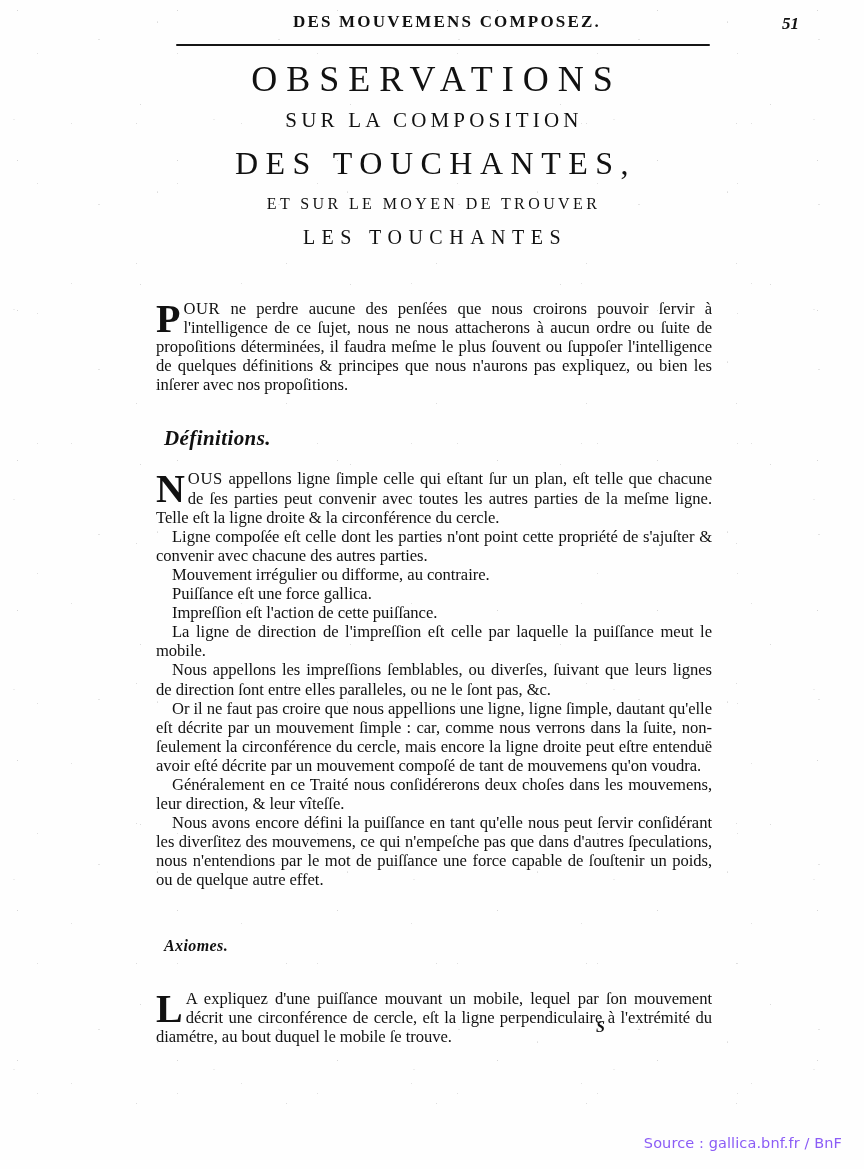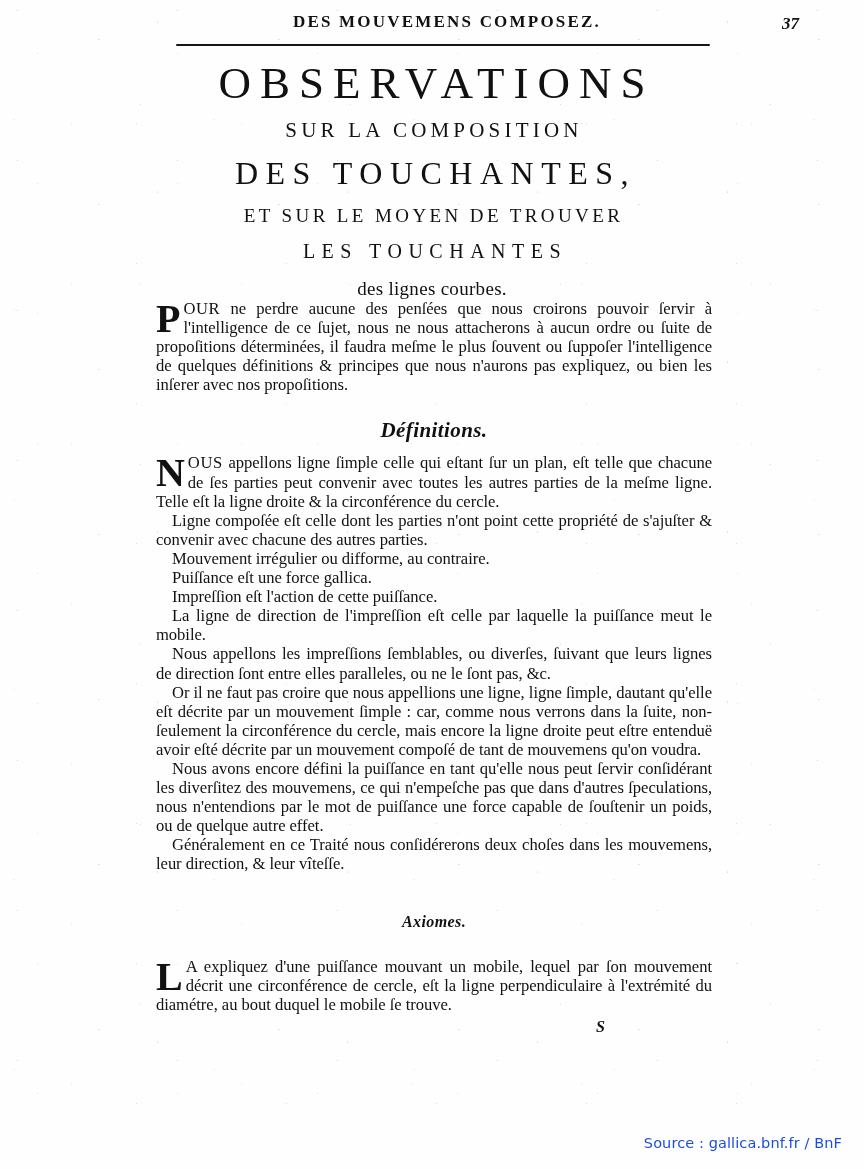--- a/index.html
+++ b/index.html
@@ -72,50 +72,50 @@
 
   
   .titleblock {
     position: absolute;
     top: 60px;
     left: 110px;
     width: 644px;
     text-align: center;
   }
   .t-main {
-    font-size: 45px;
+    font-size: 36px;
     letter-spacing: 9px;
     line-height: 1.06;
     font-weight: 400;
     margin: 0 0 10px 0;
     text-indent: 9px;
     text-align: center;
   }
   .t-sub1 {
     font-size: 21px;
     letter-spacing: 4.2px;
     margin: 8px 0 12px 0;
     text-indent: 4px;
   }
   .t-main2 {
     font-size: 32px;
     letter-spacing: 7.5px;
     margin: 0 0 13px 0;
     text-indent: 7px;
   }
   .t-sub2 {
-    font-size: 19px;
+    font-size: 16px;
     letter-spacing: 3.4px;
     margin: 0 0 13px 0;
     text-indent: 3px;
   }
   .t-sub3 {
     font-size: 20px;
     letter-spacing: 6.5px;
-    margin: 0 0 15px 0;
+    margin: 0 0 22px 0;
     text-indent: 6px;
   }
   .t-sub4 {
     font-size: 19px;
     letter-spacing: .3px;
     margin: 0;
   }
 
   
   .body {
@@ -146,26 +146,26 @@
   p.dropcap .smallcaps {
     font-variant: small-caps;
     letter-spacing: .6px;
   }
 
   .gap-sm { height: 10px; }
   .gap-md { height: 24px; }
   .gap-lg { height: 34px; }
 
   .section-head {
-    text-align: center;
+    text-align: left;
     font-style: italic;
     font-size: 21px;
     font-weight: 600;
     letter-spacing: .4px;
-    margin: 0;
+    margin: 8px;
   }
   .section-head .swash {
     font-size: 16px;
     font-style: italic;
   }
 
   .signature {
     position: absolute;
     top: 1018px;
     left: 596px;
@@ -174,44 +174,43 @@
     font-size: 16px;
   }
 
   
   .source {
     position: absolute;
     bottom: 18px;
     right: 22px;
     font-family: "DejaVu Sans", "Liberation Sans", sans-serif;
     font-size: 14.5px;
-    color: #1d4ed8;
+    color: #8b5cf6;
     letter-spacing: .1px;
   }
 </style>
 </head>
 <body>
 
 <div id="page">
 
   <div id="speckle"></div>
 
   <div class="runhead">
     <div class="runhead-title">DES MOUVEMENS COMPOSEZ.</div>
-    <div class="runhead-folio">37</div>
+    <div class="runhead-folio">51</div>
   </div>
   <div class="rule"></div>
 
   <div class="titleblock">
     <div class="t-main">OBSERVATIONS</div>
     <div class="t-sub1">SUR LA COMPOSITION</div>
     <div class="t-main2">DES TOUCHANTES,</div>
     <div class="t-sub2">ET SUR LE MOYEN DE TROUVER</div>
     <div class="t-sub3">LES TOUCHANTES</div>
-    <div class="t-sub4">des lignes courbes.</div>
   </div>
 
   <div class="body">
 
     <p class="para dropcap">
       <span class="dc">P</span><span class="smallcaps">OUR</span><span> ne perdre aucune des penſées que nous croirons pouvoir ſervir à l'intelligence de ce ſujet, nous ne nous attacherons à aucun ordre ou ſuite de propoſitions déterminées, il faudra meſme le plus ſouvent ou ſuppoſer l'intelligence de quelques définitions &amp; principes que nous n'aurons pas expliquez, ou bien les inſerer avec nos propoſitions.</span>
     </p>
 
     <div class="gap-md"></div>
 
@@ -223,22 +222,22 @@
       <span class="dc">N</span><span class="smallcaps">OUS</span><span> appellons ligne ſimple celle qui eſtant ſur un plan, eſt telle que chacune de ſes parties peut convenir avec toutes les autres parties de la meſme ligne. Telle eſt la ligne droite &amp; la circonférence du cercle.</span>
     </p>
 
     <p class="para">Ligne compoſée eſt celle dont les parties n'ont point cette propriété de s'ajuſter &amp; convenir avec chacune des autres parties.</p>
     <p class="para">Mouvement irrégulier ou difforme, au contraire.</p>
     <p class="para">Puiſſance eſt une force gallica.</p>
     <p class="para">Impreſſion eſt l'action de cette puiſſance.</p>
     <p class="para">La ligne de direction de l'impreſſion eſt celle par laquelle la puiſſance meut le mobile.</p>
     <p class="para">Nous appellons les impreſſions ſemblables, ou diverſes, ſuivant que leurs lignes de direction ſont entre elles paralleles, ou ne le ſont pas, &amp;c.</p>
     <p class="para">Or il ne faut pas croire que nous appellions une ligne, ligne ſimple, dautant qu'elle eſt décrite par un mouvement ſimple : car, comme nous verrons dans la ſuite, non-ſeulement la circonférence du cercle, mais encore la ligne droite peut eſtre entenduë avoir eſté décrite par un mouvement compoſé de tant de mouvemens qu'on voudra.</p>
+    <p class="para">Généralement en ce Traité nous conſidérerons deux choſes dans les mouvemens, leur direction, &amp; leur vîteſſe.</p>
     <p class="para">Nous avons encore défini la puiſſance en tant qu'elle nous peut ſervir conſidérant les diverſitez des mouvemens, ce qui n'empeſche pas que dans d'autres ſpeculations, nous n'entendions par le mot de puiſſance une force capable de ſouſtenir un poids, ou de quelque autre effet.</p>
-    <p class="para">Généralement en ce Traité nous conſidérerons deux choſes dans les mouvemens, leur direction, &amp; leur vîteſſe.</p>
 
     <div class="gap-lg"></div>
 
     <p class="section-head"><span class="swash">Axiomes.</span></p>
 
     <div class="gap-md"></div>
 
     <p class="para dropcap">
       <span class="dc">L</span><span>A expliquez d'une puiſſance mouvant un mobile, lequel par ſon mouvement décrit une circonférence de cercle, eſt la ligne perpendiculaire à l'extrémité du diamétre, au bout duquel le mobile ſe trouve.</span>
     </p>

